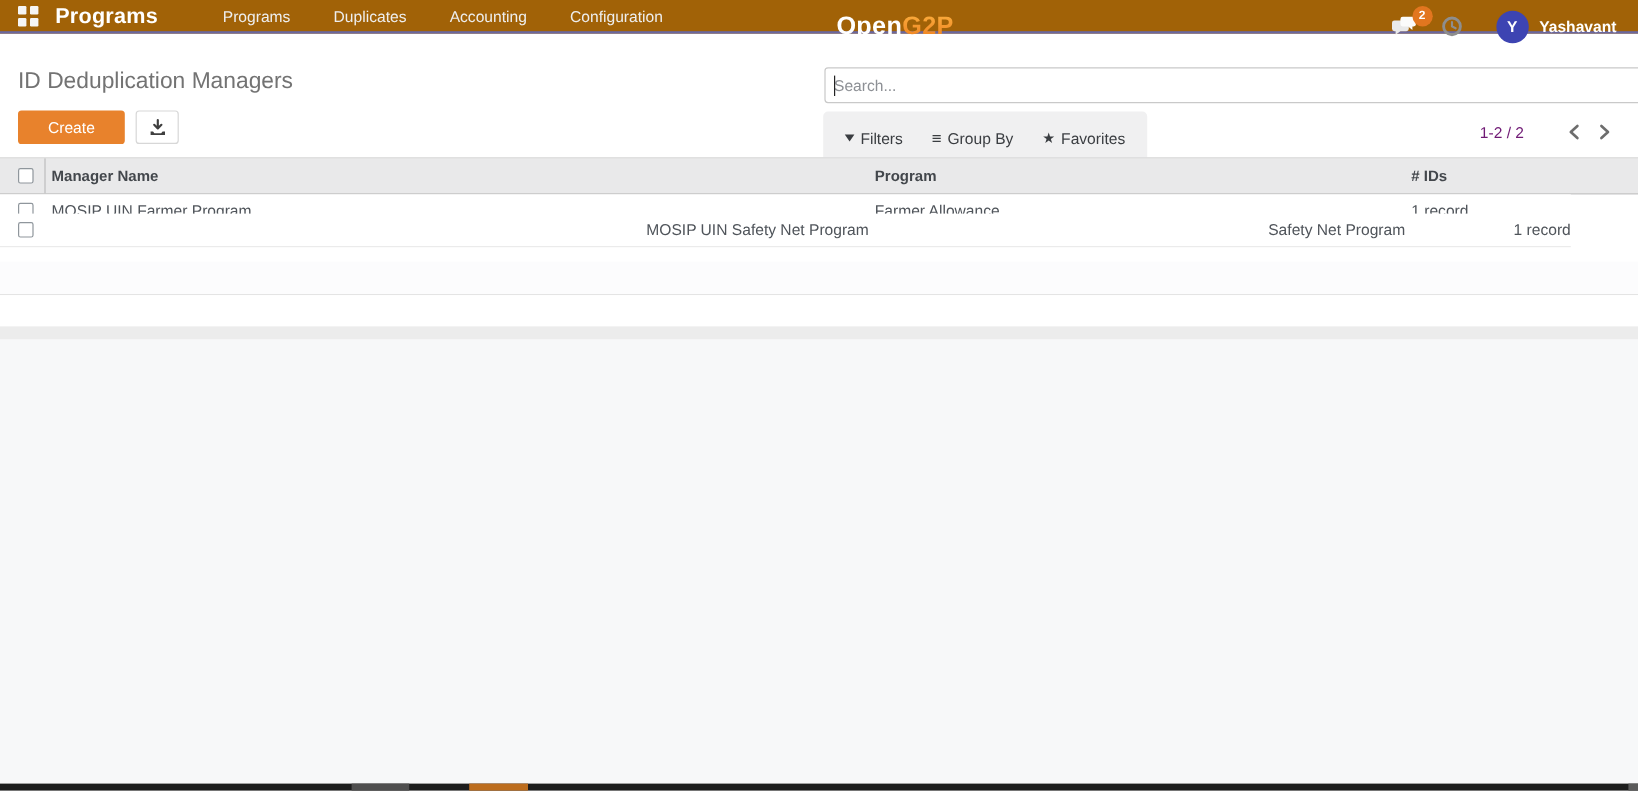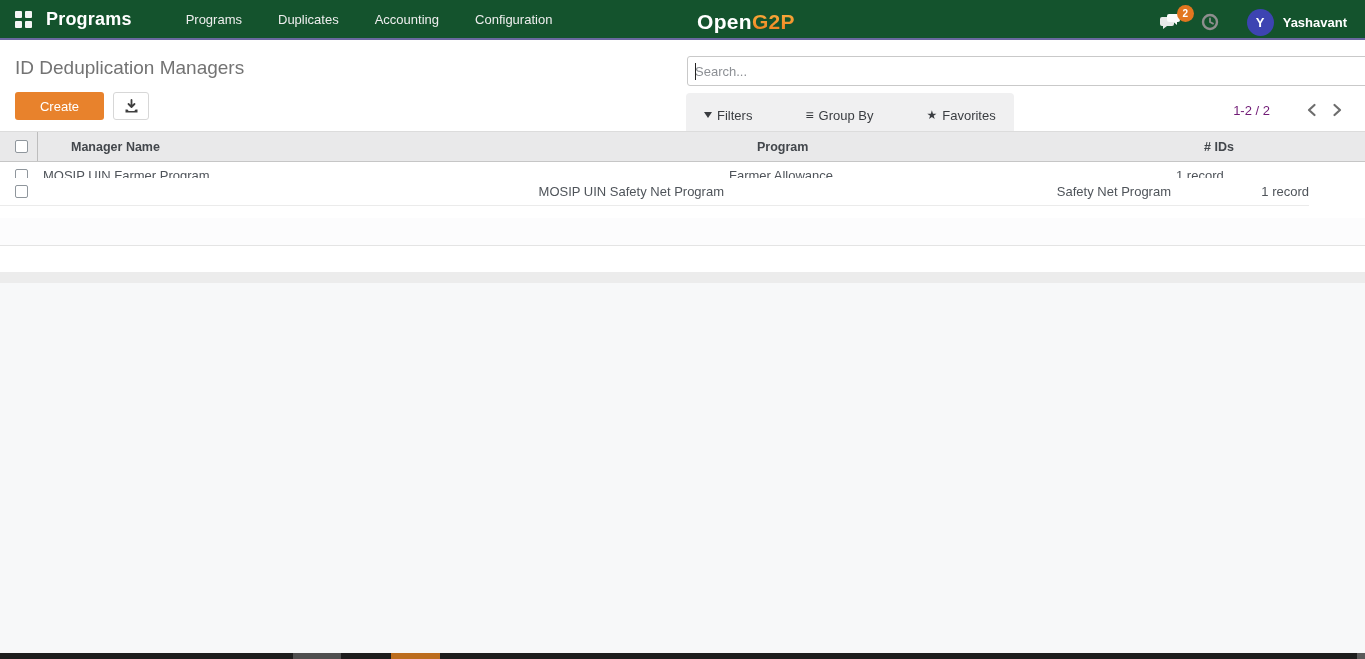--- a/index.html
+++ b/index.html
@@ -6,22 +6,22 @@
   html,body { width:1365px; height:659px; overflow:hidden; }
   body {
     font-family:"Liberation Sans", sans-serif;
     background:#ffffff;
     position:relative;
     color:#4f545a;
   }
 
   
   .topbar {
-    position:absolute; top:0; left:0; width:1365px; height:40px;
-    background:#14532d;
+    position:absolute; top:0; left:0; width:1365px; height:28px;
+    background:#a16207;
     border-bottom:2px solid #6a68a0;
     display:flex; align-items:center;
   }
   .apps-icon { margin-left:15px; width:17px; height:17px;
     display:grid; grid-template-columns:7px 7px; grid-template-rows:7px 7px; gap:3px; cursor:pointer;}
   .apps-icon span { background:#f5f5f5; border-radius:1px; }
   .brand { color:#ffffff; font-size:18px; font-weight:bold; margin-left:14px; letter-spacing:.2px; }
   .nav-menu { display:flex; margin-left:36px; }
   .nav-item { color:#eeeeee; font-size:13px; padding:13px 18px; cursor:pointer; white-space:nowrap; }
   .logo { position:absolute; left:697px; top:0; height:44px; display:flex; align-items:center;
@@ -51,39 +51,39 @@
   .search-box { position:absolute; left:687px; top:56px; width:799px; height:30px;
     border:1px solid #c9c9c9; border-radius:3px; background:#fff; }
   .search-box input { position:absolute; left:0; top:0; width:100%; height:100%;
     border:none; outline:none; padding:0 30px 0 7px; font-size:13px; color:#333;
     font-family:"Liberation Sans",sans-serif; background:transparent; }
   .search-box input::placeholder { color:#8d9095; }
   .caret { position:absolute; left:7px; top:6px; width:1px; height:17px; background:#222; }
   .search-icon { position:absolute; right:7px; top:6px; width:17px; height:17px; cursor:pointer; }
 
   .filter-bar { position:absolute; left:686px; top:93px; height:44px; background:#f0f0f1;
-    border-radius:4px; display:flex; align-items:center; padding:0 6px;gap:29px; }
+    border-radius:4px; display:flex; align-items:center; padding:0 6px; }
   .filter-btn { display:flex; align-items:center; gap:5px; padding:0 12px; font-size:13px;
     color:#3a3d41; cursor:pointer; height:100%; }
   .tri-icon { width:0; height:0; border-left:4px solid transparent; border-right:4px solid transparent;
     border-top:6px solid #3a3d41; display:inline-block; }
   .gb-icon { font-size:14px; color:#3a3d41; line-height:1; }
   .star-icon { font-size:12px; color:#3a3d41; line-height:1; }
 
   .pager { position:absolute; top:99px; right:15px; display:flex; align-items:center; }
   .pager-range { font-size:13px; color:#701a75; margin-right:28px; }
   .pager-btn { width:26px; height:22px; display:flex; align-items:center; justify-content:center;
     cursor:pointer; background:transparent; border:none; }
 
   
   .grid-row { display:grid; grid-template-columns:38px 686px 447px auto; align-items:center; }
   .thead { position:absolute; left:0; top:131px; width:1365px; height:31px;
     background:#e9e9ea; border-top:1px solid #dcdcdc; border-bottom:1px solid #c6c6c6; }
   .thead .cb-cell { border-right:1px solid #bdbdbd; height:100%; display:flex; align-items:center; }
-  .th-label { font-size:12.5px; font-weight:bold; color:#43474c; padding-left:5px;margin-left:28px; }
+  .th-label { font-size:12.5px; font-weight:bold; color:#43474c; padding-left:5px; }
   .cb-cell { padding-left:15px; display:flex; align-items:center; height:100%; }
   .checkbox { width:13px; height:13px; border:1px solid #8f969c; border-radius:2px; background:#fff; cursor:pointer; }
   .trow { position:absolute; left:0; width:1309px; height:28px; background:#fff;
     border-bottom:1px solid #ebebeb; cursor:pointer; }
   .trow.r0 { top:162px; } .trow.r1 { top:178px;text-align:right; }
   .td { font-size:13px; color:#4f545a; padding-left:5px; white-space:nowrap; overflow:hidden; }
 
   .empty-row { position:absolute; left:0; top:218px; width:1365px; height:28px;
     background:#fcfcfd; border-bottom:1px solid #e4e4e4; }
   .white-gap { position:absolute; left:0; top:246px; width:1365px; height:26px; background:#ffffff; }

